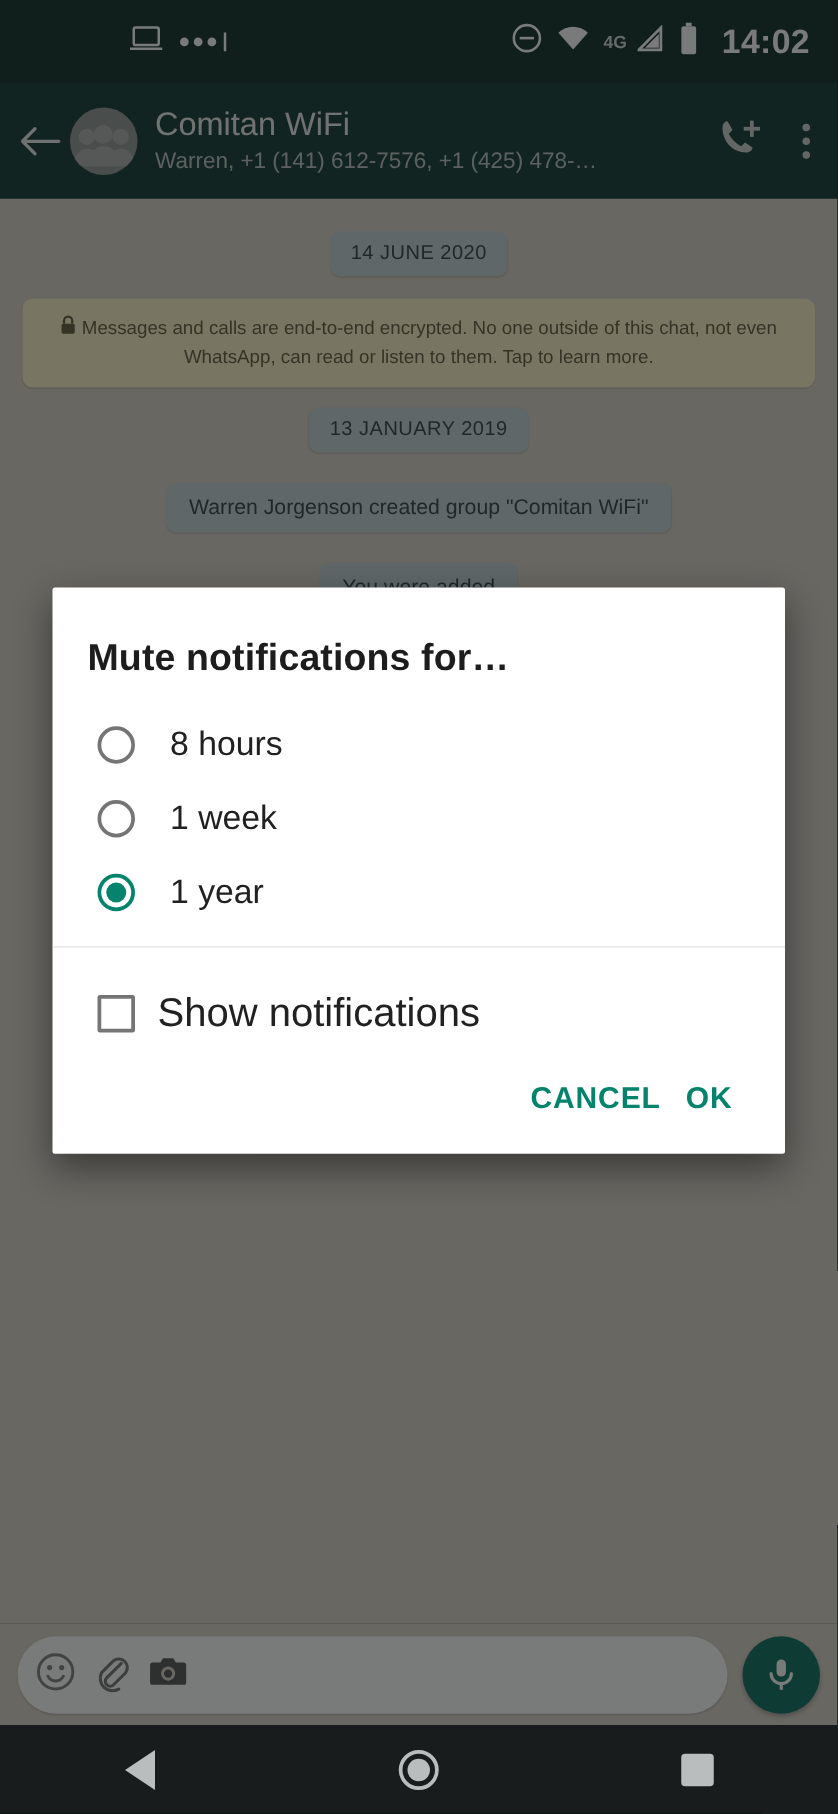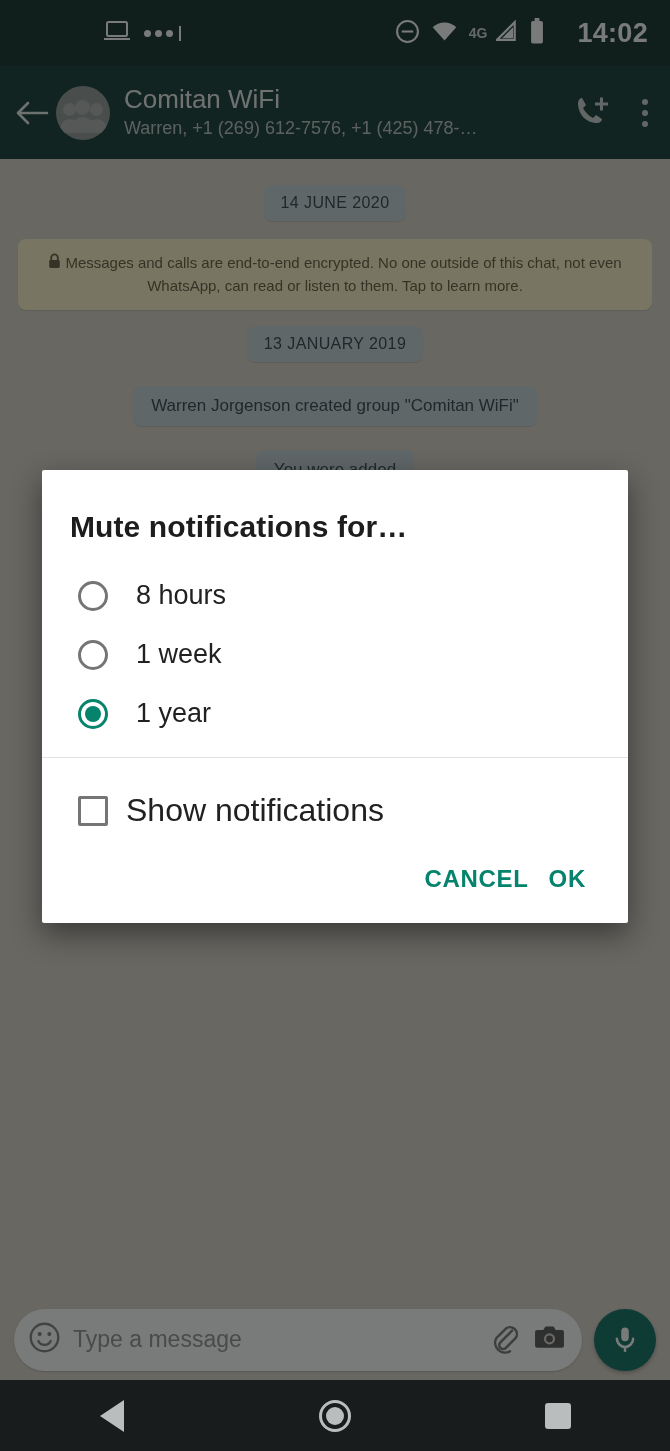--- a/index.html
+++ b/index.html
@@ -23,21 +23,21 @@
     background: #062620;
     display: flex; align-items: center;
     padding: 0 22px;
     color: #ffffff;
   }
   #status-left { display: flex; align-items: center; gap: 14px; margin-left: 82px; }
   #status-right { display: flex; align-items: center; gap: 11px; margin-left: auto; }
   .sb-ico { display: block; }
   #status-clock {
     font-size: 27px; font-weight: bold; letter-spacing: .3px;
-    color: #ffffff; margin-left: 21px;
+    color: #ffffff; margin-left: 7px;
   }
   .dots-row { display: flex; align-items: center; gap: 4px; }
   .dot3 { width: 7px; height: 7px; border-radius: 50%; background: #fff; }
   .dot-bar { width: 2px; height: 15px; background: #fff; margin-left: 2px; }
   .net-label { font-size: 14px; font-weight: bold; color: #cfd8d5; margin-right: -2px; }
 
   
   #toolbar {
     position: absolute; top: 66px; left: 0;
     width: 670px; height: 93px;
@@ -265,21 +265,21 @@
     <div id="avatar">
       <span class="head h1"></span>
         <span class="head h2"></span>
         <span class="head h3"></span>
       <span class="b1"></span>
         <span class="b2"></span>
         <span class="b3"></span>
     </div>
     <div id="chat-titles">
       <div id="chat-title">Comitan WiFi</div>
-      <div id="chat-subtitle">Warren, +1 (269) 612-7576, +1 (425) 478-…</div>
+      <div id="chat-subtitle">Warren, +1 (141) 612-7576, +1 (425) 478-…</div>
     </div>
     <div id="toolbar-actions">
       <span>
         <svg width="36" height="34" viewBox="0 0 36 34">
           <path d="M6 4 C4 4 2 6 2 9 C2 20 10 29 21 29 C24 29 26 27 26 25 L20 21 L17 24 C13 22 9 18 7 14 L10 11 Z" fill="#c9d2ce"></path>
           <rect x="24" y="3.5" width="3" height="13" fill="#c9d2ce"></rect>
           <rect x="19" y="8.5" width="13" height="3" fill="#c9d2ce"></rect>
         </svg>
       </span>
       <span class="kebab">
@@ -308,21 +308,20 @@
   <div id="input-bar">
     <div id="input-pill">
       <span>
         <svg width="33" height="33" viewBox="0 0 24 24">
           <circle cx="12" cy="12" r="10" fill="none" stroke="#7b7b7b" stroke-width="1.7"></circle>
           <circle cx="8.5" cy="9.5" r="1.5" fill="#7b7b7b"></circle>
           <circle cx="15.5" cy="9.5" r="1.5" fill="#7b7b7b"></circle>
           <path d="M7.5 14.5 A5 5 0 0 0 16.5 14.5" fill="none" stroke="#7b7b7b" stroke-width="1.7" stroke-linecap="round"></path>
         </svg>
       </span>
-      <span id="message-placeholder">Type a message</span>
       <span>
         <svg width="33" height="33" viewBox="0 0 24 24">
           <path d="M17.5 7 L9 15.5 A2.8 2.8 0 0 0 13 19.5 L20 12.5 A5 5 0 0 0 13 5.5 L6 12.5 A7.2 7.2 0 0 0 16 22" fill="none" stroke="#6f6f6f" stroke-width="1.8" stroke-linecap="round"></path>
         </svg>
       </span>
       <span>
         <svg width="33" height="33" viewBox="0 0 24 24">
           <path d="M9 4 L15 4 L16.5 6.5 L21 6.5 A1.5 1.5 0 0 1 22.5 8 L22.5 18 A1.5 1.5 0 0 1 21 19.5 L3 19.5 A1.5 1.5 0 0 1 1.5 18 L1.5 8 A1.5 1.5 0 0 1 3 6.5 L7.5 6.5 Z" fill="#4d4d4d"></path>
           <circle cx="12" cy="13" r="4.1" fill="#d9d2c6"></circle>
           <circle cx="12" cy="13" r="2.4" fill="#4d4d4d"></circle>

